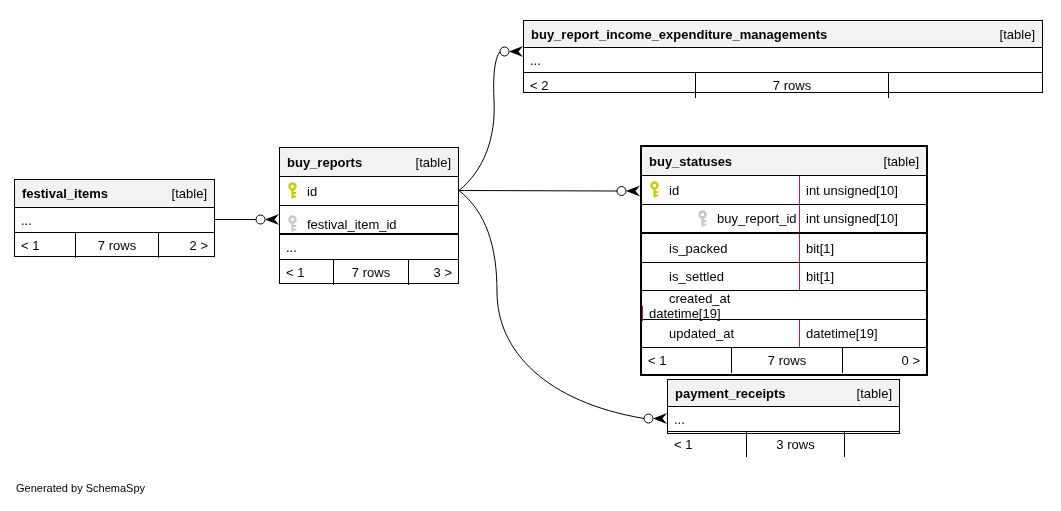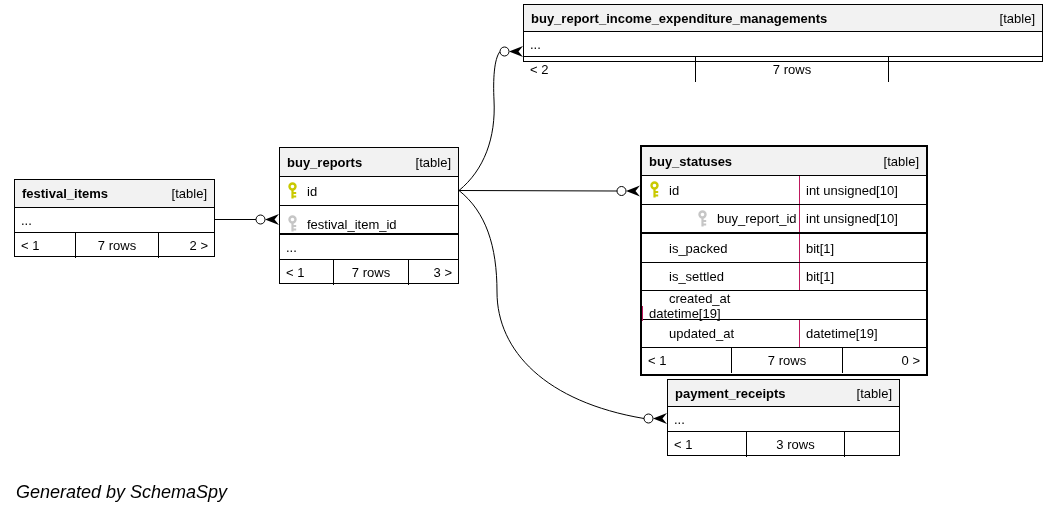--- a/index.html
+++ b/index.html
@@ -32,21 +32,21 @@
     display:flex;align-items:center;box-sizing:border-box;flex:none;
     border-left:1px solid #be185d;padding-left:6px;
   }
   .ellipcell{display:flex;align-items:center;padding-left:6px;box-sizing:border-box;}
   .ftr{display:flex;align-items:stretch;box-sizing:border-box;}
   .fcell{display:flex;align-items:center;box-sizing:border-box;padding:0 6px;flex:none;}
   .fcell + .fcell{border-left:1px solid #000;}
   .fcenter{justify-content:center;}
   .fright{justify-content:flex-end;flex:1 1 auto;}
   .flast{flex:1 1 auto;}
-  .generated{position:absolute;left:16px;top:482px;font-size:18px;z-index:1;font-style:italic;}
+  .generated{position:absolute;left:16px;top:482px;font-size:11px;z-index:1;}
   svg.key{display:block;}
 </style>
 </head>
 <body>
 
 <svg id="connectors" width="1061" height="511" viewBox="0 0 1061 511">
   <g stroke="#000" stroke-width="1" fill="none">
     <path d="M215 219.5 H256"></path>
     <circle cx="260.5" cy="219.5" r="4.5" fill="#fff"></circle>
     <polygon fill="#000" stroke="none" points="265,219.5 279,214 274.5,219.5 279,225"></polygon>
@@ -61,21 +61,21 @@
     <circle cx="621.5" cy="191" r="4.5" fill="#fff"></circle>
     <polygon fill="#000" stroke="none" points="626,191 640,185.5 635.5,191 640,196.5"></polygon>
   </g>
   <g stroke="#000" stroke-width="1" fill="none">
     <path d="M459 190.5 C486 212 497 246 497 292 C497 351 546 402 644 418.5"></path>
     <circle cx="648.5" cy="418.5" r="4.5" fill="#fff"></circle>
     <polygon fill="#000" stroke="none" points="653,418.5 667,413 662.5,418.5 667,424"></polygon>
   </g>
 </svg>
 
-<div class="tbl" style="left:523px;top:4px;width:520px;height:58px;">
+<div class="tbl" style="left:523px;top:20px;width:520px;height:73px;">
   <div class="hdr" style="height:27px;">
     <span class="tname">buy_report_income_expenditure_managements</span>
     <span class="ttag">[table]</span>
   </div>
   <div class="crow" style="height:25px;">
     <span class="ellipcell">...</span>
   </div>
   <div class="crow ftr" style="height:25px;">
     <span class="fcell" style="width:171px;">&lt; 2</span>
     <span class="fcell fcenter" style="width:193px;">7 rows</span>
@@ -192,21 +192,21 @@
     </span>
     <span class="typecell" style="width:127px;">datetime[19]</span>
   </div>
   <div class="crow ftr" style="height:25px;">
     <span class="fcell" style="width:89px;">&lt; 1</span>
     <span class="fcell fcenter" style="width:111px;">7 rows</span>
     <span class="fcell fright">0 &gt;</span>
   </div>
 </div>
 
-<div class="tbl" style="left:667px;top:379px;width:233px;height:77px;">
+<div class="tbl" style="left:667px;top:379px;width:233px;height:55px;">
   <div class="hdr" style="height:27px;">
     <span class="tname">payment_receipts</span>
     <span class="ttag">[table]</span>
   </div>
   <div class="crow" style="height:25px;">
     <span class="ellipcell">...</span>
   </div>
   <div class="crow ftr" style="height:25px;">
     <span class="fcell" style="width:78px;">&lt; 1</span>
     <span class="fcell fcenter" style="width:98px;">3 rows</span>

